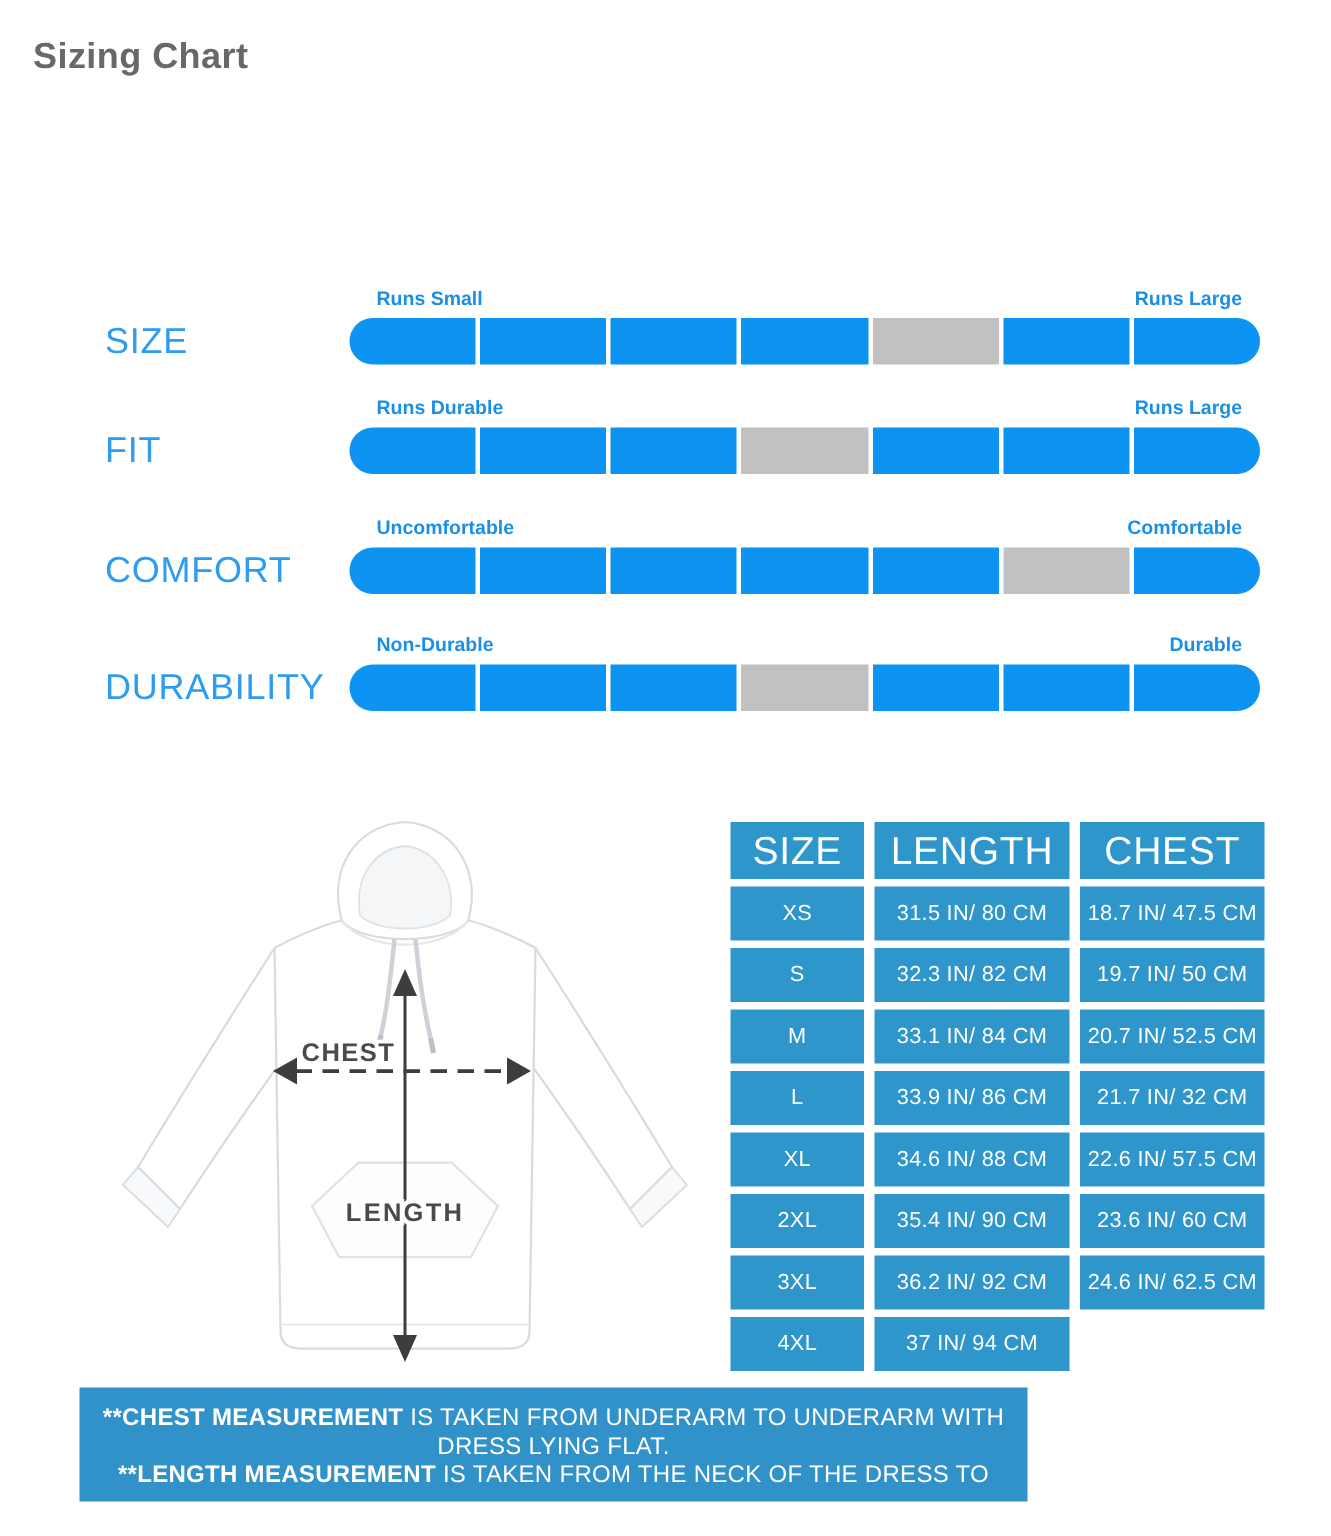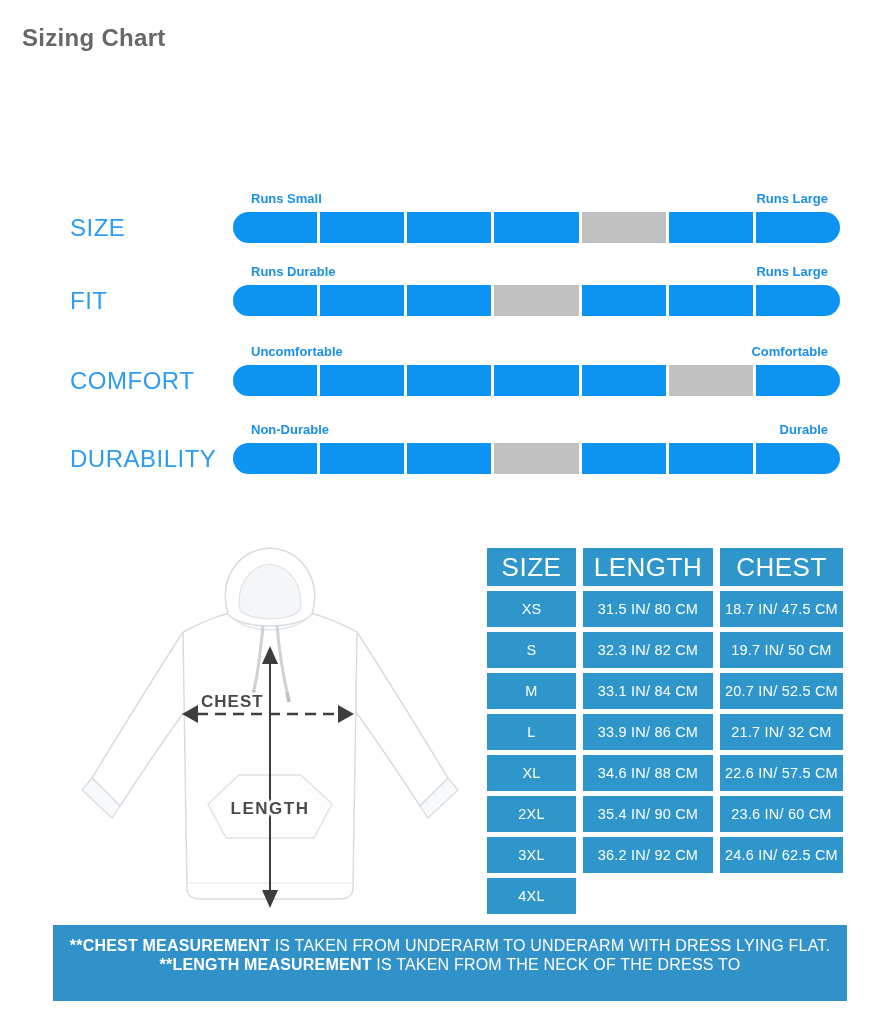--- a/index.html
+++ b/index.html
@@ -24,21 +24,21 @@
   .hoodie{position:absolute;left:70px;top:542px;width:400px;height:385px;}
 
   
   .size-table{position:absolute;left:487px;top:548px;width:356px;display:grid;
               grid-template-columns:89px 130px 123px;column-gap:7px;row-gap:5px;}
   .tcell{background:#2e96cb;color:#fff;display:flex;align-items:center;justify-content:center;text-align:center;}
   .thead{height:38px;font-size:26px;font-weight:500;letter-spacing:.5px;}
   .tdata{height:36px;font-size:14.5px;letter-spacing:.2px;}
 
   
-  .footnote{position:absolute;left:53px;top:925px;width:794px;height:76px;background:#3191c9;
+  .footnote{position:absolute;left:53px;top:925px;width:632px;height:76px;background:#3191c9;
             color:#fff;text-align:center;font-size:16px;line-height:19px;padding-top:11px;
             box-sizing:border-box;letter-spacing:.2px;}
   .footnote b{font-weight:bold;}
 </style>
 </head>
 <body>
 
 <div class="page">
 
   <div class="page-title">Sizing Chart</div>
@@ -174,20 +174,21 @@
 
     <div class="tcell tdata">2XL</div>
     <div class="tcell tdata">35.4 IN/ 90 CM</div>
     <div class="tcell tdata">23.6 IN/ 60 CM</div>
 
     <div class="tcell tdata">3XL</div>
     <div class="tcell tdata">36.2 IN/ 92 CM</div>
     <div class="tcell tdata">24.6 IN/ 62.5 CM</div>
 
     <div class="tcell tdata">4XL</div>
+    <div class="tcell tdata">37 IN/ 94 CM</div>
   </div>
 
   <div class="footnote">
     <div><b>**CHEST MEASUREMENT</b><span> IS TAKEN FROM UNDERARM TO UNDERARM WITH DRESS LYING FLAT.</span></div>
     <div><b>**LENGTH MEASUREMENT</b><span> IS TAKEN FROM THE NECK OF THE DRESS TO</span></div>
   </div>
 
 </div>
 
 </body></html>

